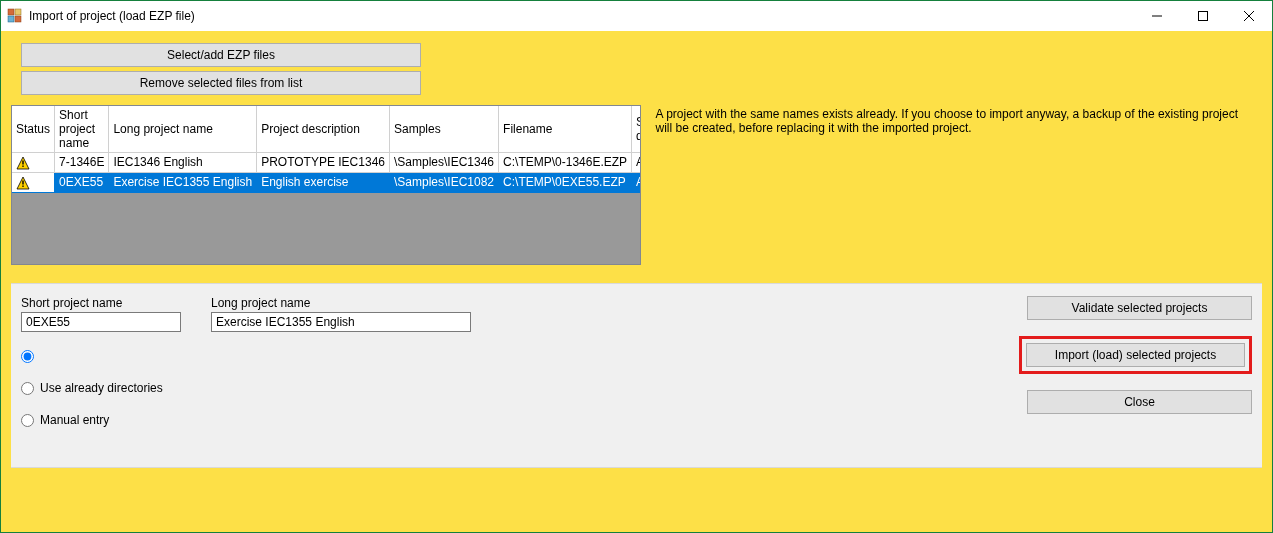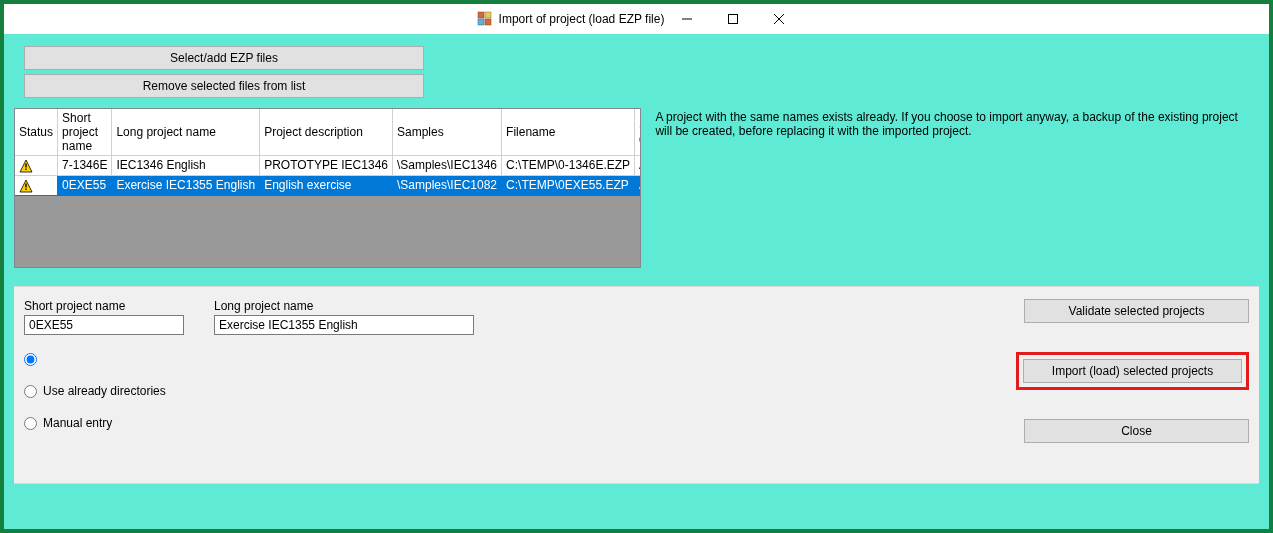--- a/index.html
+++ b/index.html
@@ -10,25 +10,24 @@
     background: #ffffff;
     color: #000000;
     height: 100%;
     box-sizing: border-box;
   }
   *, *::before, *::after { box-sizing: inherit; }
 
   .window {
     width: 1273px;
     height: 533px;
-    border: 4px solid #15803d;
+    border: 1px solid #15803d;
     background: #ffffff;
     display: flex;
     flex-direction: column;
-    align-items: center;
   }
 
   
   .titlebar {
     height: 30px;
     background: #ffffff;
     display: flex;
     align-items: center;
     padding-left: 6px;
   }
@@ -53,21 +52,21 @@
   }
   .win-btn svg { pointer-events: none; }
 
   
   .content {
     flex: 1 1 auto;
     padding: 12px 10px 24px 10px;
     display: flex;
     flex-direction: column;
     gap: 0;
-    background: #5eead4;
+    background: #fde047;
     overflow: hidden;
   }
 
   
   .topbuttons {
     display: flex;
     flex-direction: column;
     gap: 4px;
     margin-bottom: 10px;
     width: 400px;
@@ -154,21 +153,21 @@
     margin-top: 18px;
     border-top: 1px solid #d9d9d9;
     border-bottom: 1px solid #d9d9d9;
     padding: 12px 10px 40px 10px;
     display: flex;
     gap: 20px;
     background: #f0f0f0;
   }
   .col-left { width: 470px; }
   .col-mid  { width: 490px; }
-  .col-right{ flex: 1 1 auto; display:flex; flex-direction:column; gap:29px; padding-top:0; min-width:235px; }
+  .col-right{ flex: 1 1 auto; display:flex; flex-direction:column; gap:16px; padding-top:0; min-width:235px; }
 
   .field-row { display: flex; gap: 30px; }
   .field-group { display: flex; flex-direction: column; gap: 2px; }
   .text-input {
     height: 20px;
     border: 1px solid #7a7a7a;
     background: #ffffff;
     font-family: inherit;
     font-size: 12px;
     padding: 0 4px;

